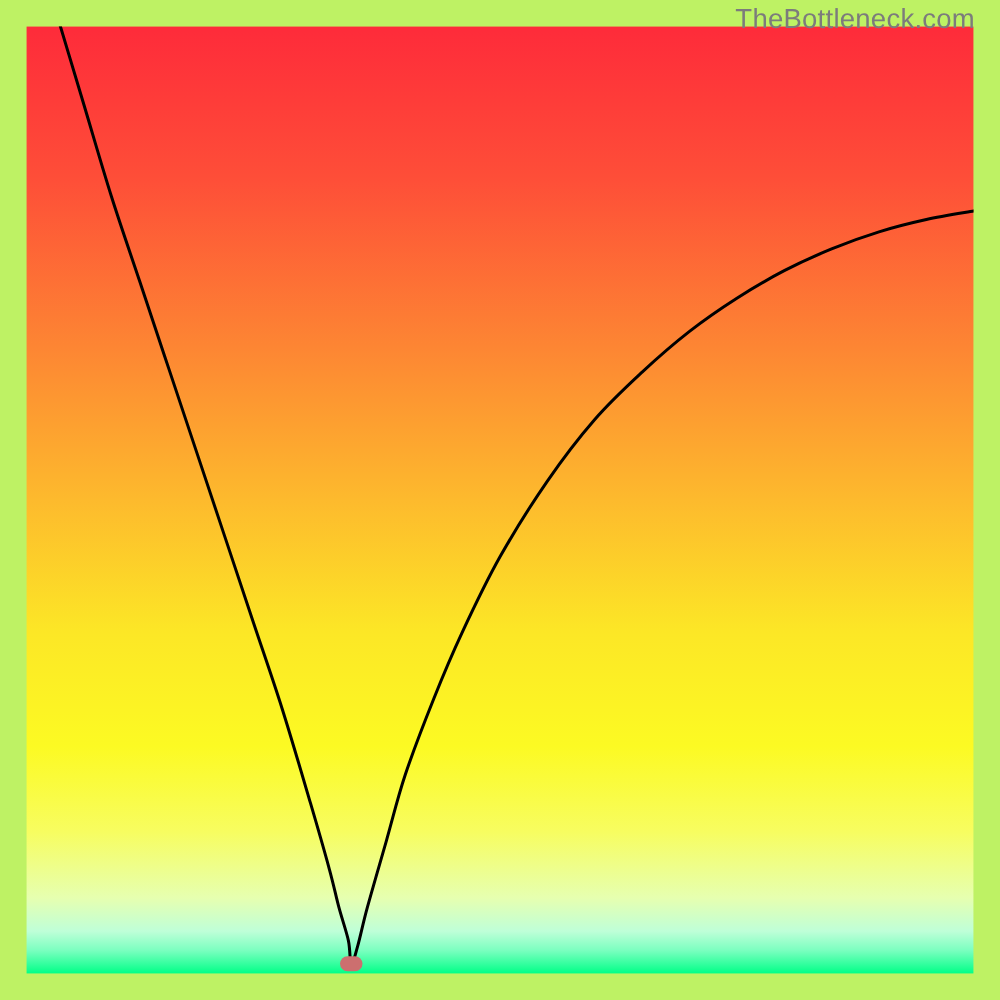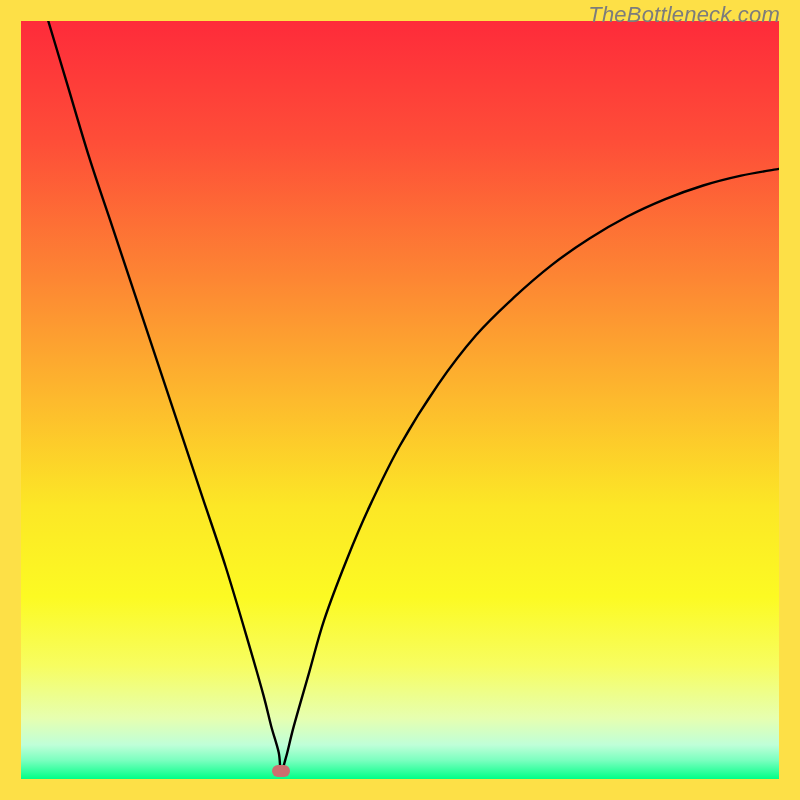--- a/index.html
+++ b/index.html
@@ -8,22 +8,21 @@
     width: 800px;
     height: 800px;
     background: #000000;
     overflow: hidden;
     font-family: Arial, Helvetica, sans-serif;
   }
   .frame {
     position: relative;
     width: 800px;
     height: 800px;
-    background: #fde047;
-    font-style: italic;
+    background: #bef264;
   }
   .plot-area {
     position: absolute;
     left: 21px;
     top: 21px;
     width: 758px;
     height: 758px;
     overflow: hidden;
   }
   .gradient-bg {

